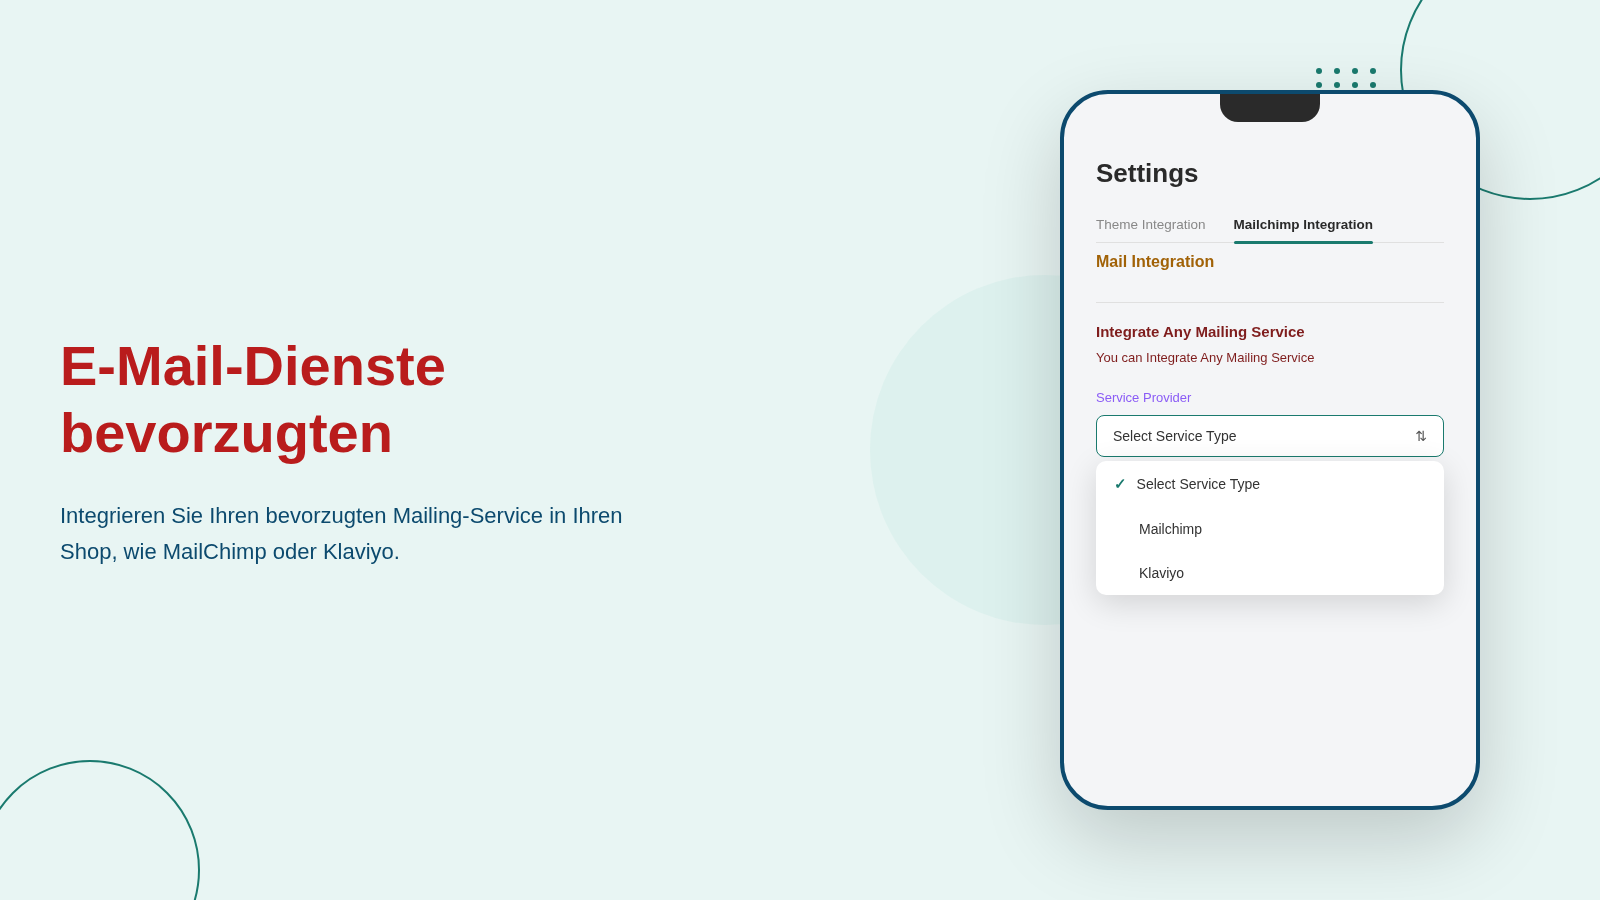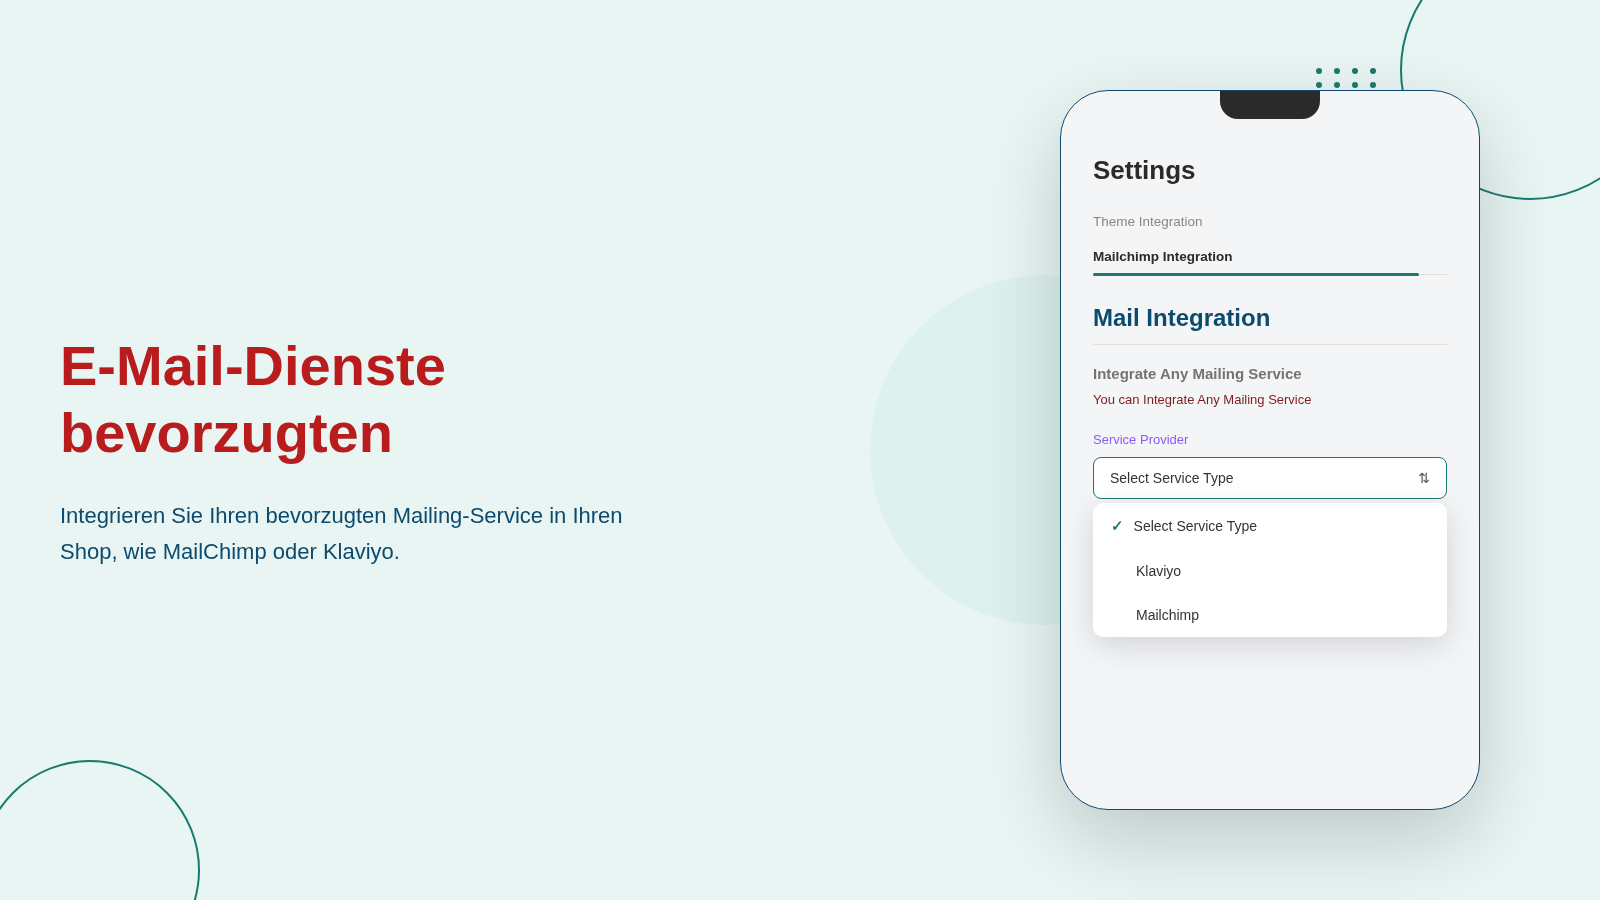--- a/index.html
+++ b/index.html
@@ -88,21 +88,21 @@
       top: 50%;
       transform: translateY(-50%);
       z-index: 2;
     }
 
     .phone {
       width: 420px;
       height: 720px;
       background: #f4f5f7;
       border-radius: 48px;
-      border: 1px solid #0c4a6e;
+      border: 4px solid #0c4a6e;
       box-shadow: 0 30px 80px rgba(0,0,0,0.18);
       overflow: hidden;
       position: relative;
     }
 
     
     .phone-notch {
       width: 100px;
       height: 28px;
       background: #2a2a2a;
@@ -124,22 +124,21 @@
       color: #2a2a2a;
       margin-bottom: 18px;
       margin-top: 8px;
     }
 
     
     .tabs {
       display: flex;
       gap: 0;
       border-bottom: 1.5px solid #e0e0e0;
-      margin-bottom: 29px;
-      flex-direction: column;
+      margin-bottom: 10px;
     }
 
     .tab {
       padding: 10px 0;
       margin-right: 28px;
       font-size: 13.5px;
       color: #888;
       cursor: pointer;
       position: relative;
       font-weight: 500;
@@ -155,36 +154,36 @@
       position: absolute;
       bottom: -1.5px;
       left: 0;
       right: 0;
       height: 2.5px;
       background: #1a7a6e;
       border-radius: 2px;
     }
 
     .section-title {
-      font-size: 24px;
+      font-size: 16px;
       font-weight: 700;
-      color: #0c4a6e;
-      margin-bottom: 12px;
+      color: #a16207;
+      margin-bottom: 31px;
     }
 
     .divider {
       height: 1px;
       background: #e0e0e0;
       margin-bottom: 20px;
     }
 
     .integrate-title {
       font-size: 15px;
       font-weight: 700;
-      color: #737373;
+      color: #7f1d1d;
       margin-bottom: 8px;
     }
 
     .integrate-desc {
       font-size: 13px;
       color: #7f1d1d;
       margin-bottom: 22px;
       line-height: 1.5;
     }
 
@@ -328,24 +327,24 @@
           <span class="select-arrow">⇅</span>
         </div>
 
         <div class="dropdown">
           <div class="dropdown-item">
             <span class="check">✓</span>
             <span>Select Service Type</span>
           </div>
           <div class="dropdown-item">
             <span class="check-placeholder"></span>
-            <span>Klaviyo</span>
+            <span>Mailchimp</span>
           </div>
           <div class="dropdown-item">
             <span class="check-placeholder"></span>
-            <span>Mailchimp</span>
+            <span>Klaviyo</span>
           </div>
         </div>
       </div>
 
     </div>
   </div>
 </div>
 
 </body></html>

